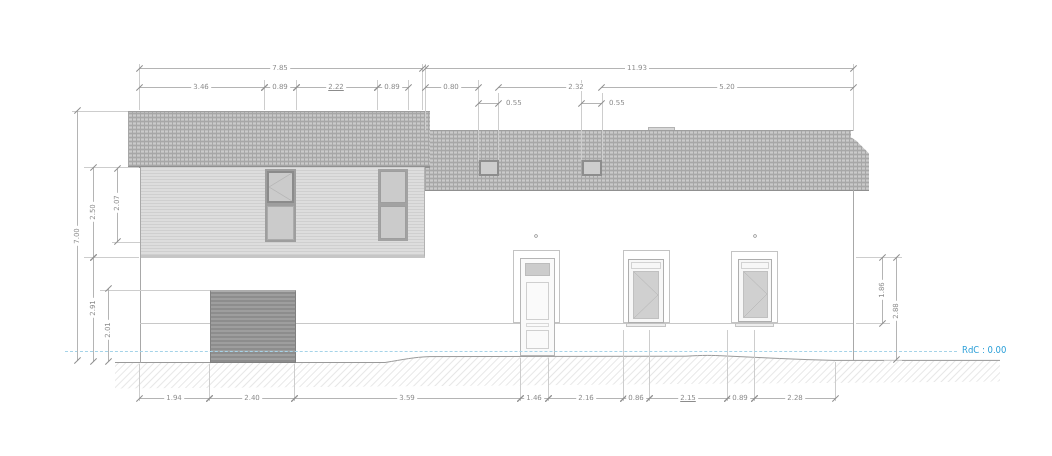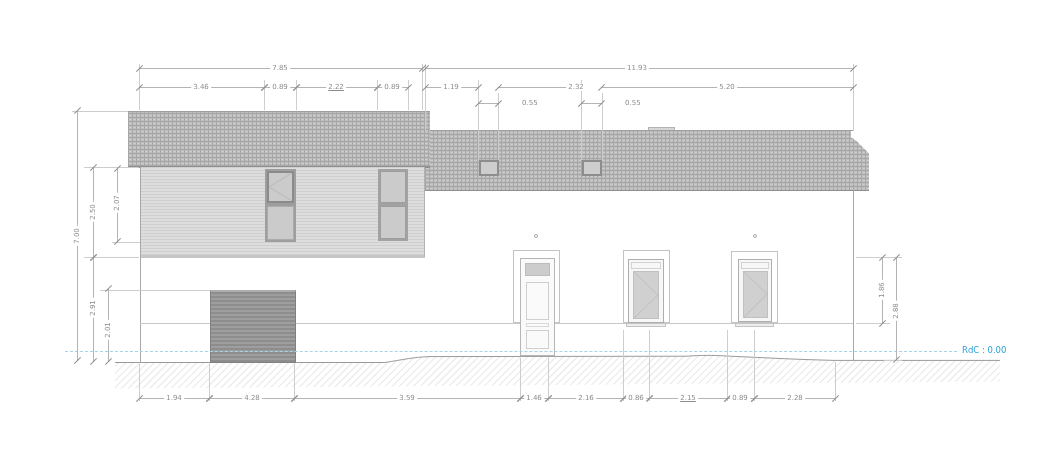--- a/index.html
+++ b/index.html
@@ -33,21 +33,21 @@
   .dim-h::before,.dim-h::after { content:""; position:absolute; top:-4px; width:1px; height:9px; background:#8f8f8f; transform:rotate(45deg); }
   .dim-h::before { left:-0.5px; } .dim-h::after { right:-0.5px; }
   .dim-v { position:absolute; width:1px; background:#b4b4b4; z-index:4; }
   .dim-v::before,.dim-v::after { content:""; position:absolute; left:-4px; width:9px; height:1px; background:#8f8f8f; transform:rotate(-45deg); }
   .dim-v::before { top:-0.5px; } .dim-v::after { bottom:-0.5px; }
   .ext { position:absolute; background:#cdcdcd; z-index:3; }
   .ext.v { width:1px; } .ext.h { height:1px; }
   .dim-label { position:absolute; font-size:7px; line-height:8px; color:#8c8c8c; background:#fff;
                padding:0 2px; white-space:nowrap; transform:translate(-50%,-50%); z-index:5; }
   .dim-label.vert { transform:translate(-50%,-50%) rotate(-90deg); }
-  .dim-label.side { transform:translate(0,-50%);margin-left:16px; }
+  .dim-label.side { transform:translate(0,-50%); }
 
   .level-line { position:absolute; left:65px; top:351px; width:892px; border-top:1px dashed #a5d3e8; z-index:4; }
   .level-label { position:absolute; left:962px; top:350px; transform:translate(0,-50%);
                  font-size:8.5px; color:#2b9fd8; white-space:nowrap; z-index:5; }
 
   .opening { position:absolute; z-index:3; }
   .swing { position:absolute; inset:0; width:100%; height:100%; }
   .vent { position:absolute; width:4px; height:4px; border:1px solid #a8a8a8; border-radius:50%; background:#fff; z-index:3; }
 </style>
 </head>
@@ -196,36 +196,36 @@
   <div class="ext h" style="left:856px;top:257px;width:46px;"></div>
   <div class="ext h" style="left:856px;top:323px;width:34px;"></div>
   <div class="ext h" style="left:884px;top:359.5px;width:18px;"></div>
 
   <span class="dim-label" style="left:280px;top:68px;">7.85</span>
   <span class="dim-label" style="left:637px;top:68px;">11.93</span>
   <span class="dim-label" style="left:201px;top:87px;">3.46</span>
   <span class="dim-label" style="left:280px;top:87px;">0.89</span>
   <span class="dim-label" style="left:336px;top:87px;text-decoration:underline;">2.22</span>
   <span class="dim-label" style="left:392px;top:87px;">0.89</span>
-  <span class="dim-label" style="left:451px;top:87px;">1.19</span>
+  <span class="dim-label" style="left:451px;top:87px;">0.80</span>
   <span class="dim-label" style="left:540px;top:87px;margin-left:36px;">2.32</span>
   <span class="dim-label" style="left:727px;top:87px;">5.20</span>
   <span class="dim-label side" style="left:504px;top:102.5px;">0.55</span>
   <span class="dim-label side" style="left:607px;top:102.5px;">0.55</span>
 
   <span class="dim-label vert" style="left:76.5px;top:236px;">7.00</span>
   <span class="dim-label vert" style="left:93px;top:212px;">2.50</span>
   <span class="dim-label vert" style="left:116.5px;top:203px;">2.07</span>
   <span class="dim-label vert" style="left:93px;top:308px;">2.91</span>
   <span class="dim-label vert" style="left:108px;top:330px;">2.01</span>
   <span class="dim-label vert" style="left:881.5px;top:290px;">1.86</span>
   <span class="dim-label vert" style="left:896px;top:311px;">2.88</span>
 
   <span class="dim-label" style="left:174px;top:397.5px;">1.94</span>
-  <span class="dim-label" style="left:252px;top:397.5px;">4.28</span>
+  <span class="dim-label" style="left:252px;top:397.5px;">2.40</span>
   <span class="dim-label" style="left:407px;top:397.5px;">3.59</span>
   <span class="dim-label" style="left:534px;top:397.5px;">1.46</span>
   <span class="dim-label" style="left:586px;top:397.5px;">2.16</span>
   <span class="dim-label" style="left:636px;top:397.5px;">0.86</span>
   <span class="dim-label" style="left:688px;top:397.5px;text-decoration:underline;">2.15</span>
   <span class="dim-label" style="left:740px;top:397.5px;">0.89</span>
   <span class="dim-label" style="left:795px;top:397.5px;">2.28</span>
 
 </div>
 

